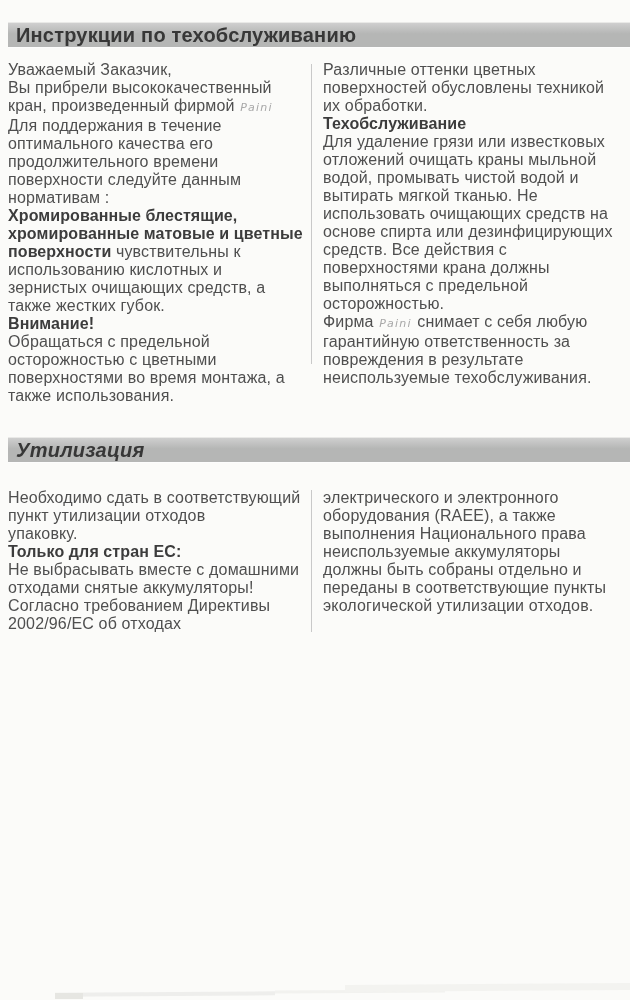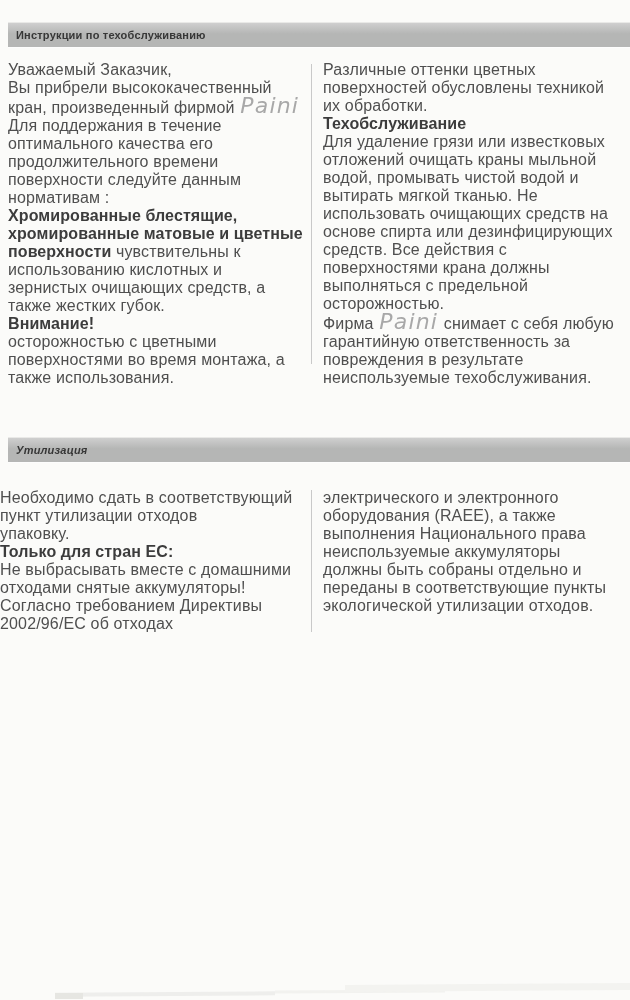--- a/index.html
+++ b/index.html
@@ -31,49 +31,49 @@
     height:24px;
     background:linear-gradient(180deg, var(--bar-gray-light) 0%, var(--bar-gray) 45%, var(--bar-gray) 100%);
     border-top:1px solid var(--bar-top-edge);
     display:flex;
     align-items:center;
     box-shadow:0 1px 0 rgba(255,255,255,0.6);
   }
   .bar-1{top:22px;}
   .bar-2{top:437px;font-style:italic;}
   .bar-title{
-    font-size:11px;
+    font-size:20px;
     font-weight:bold;
     color:var(--title-color);
     padding-left:8px;
     letter-spacing:0.2px;
     white-space:nowrap;
   }
   .col{
     position:absolute;
     width:302px;
     font-size:16px;
     line-height:18px;
     color:var(--body-text);
     letter-spacing:0.15px;
   }
   .col .line{white-space:nowrap;}
   .col-1-left{left:8px;top:61px;}
   .col-1-right{left:323px;top:61px;}
-  .col-2-left{left:0;top:489px;}
+  .col-2-left{left:8px;top:489px;}
   .col-2-right{left:323px;top:489px;}
   .run-bold{
     font-weight:bold;
     color:var(--bold-text);
     letter-spacing:0.1px;
   }
   .run-logo{
     font-style:italic;
     color:var(--logo-gray);
-    font-size:22px;
+    font-size:11px;
     letter-spacing:1.2px;
     padding:0 1px;
     font-family:"DejaVu Sans", sans-serif;
   }
   .divider{
     position:absolute;
     width:1px;
     background:var(--divider);
   }
   .divider-1{left:311px;top:64px;height:300px;}
@@ -105,20 +105,21 @@
       <div class="line"><span>продолжительного времени</span></div>
       <div class="line"><span>поверхности следуйте данным</span></div>
       <div class="line"><span>нормативам :</span></div>
       <div class="line"><span class="run-bold">Хромированные блестящие,</span></div>
       <div class="line"><span class="run-bold">хромированные матовые и цветные</span></div>
       <div class="line"><span class="run-bold">поверхности</span><span> чувствительны к</span></div>
       <div class="line"><span>использованию кислотных и</span></div>
       <div class="line"><span>зернистых очищающих средств, а</span></div>
       <div class="line"><span>также жестких губок.</span></div>
       <div class="line"><span class="run-bold">Внимание!</span></div>
+      <div class="line"><span>Обращаться с предельной</span></div>
       <div class="line"><span>осторожностью с цветными</span></div>
       <div class="line"><span>поверхностями во время монтажа, а</span></div>
       <div class="line"><span>также использования.</span></div>
     </div>
 
   <div class="divider divider-1"></div>
 
   <div class="col col-1-right">
       <div class="line"><span>Различные оттенки цветных</span></div>
       <div class="line"><span>поверхностей обусловлены техникой</span></div>

